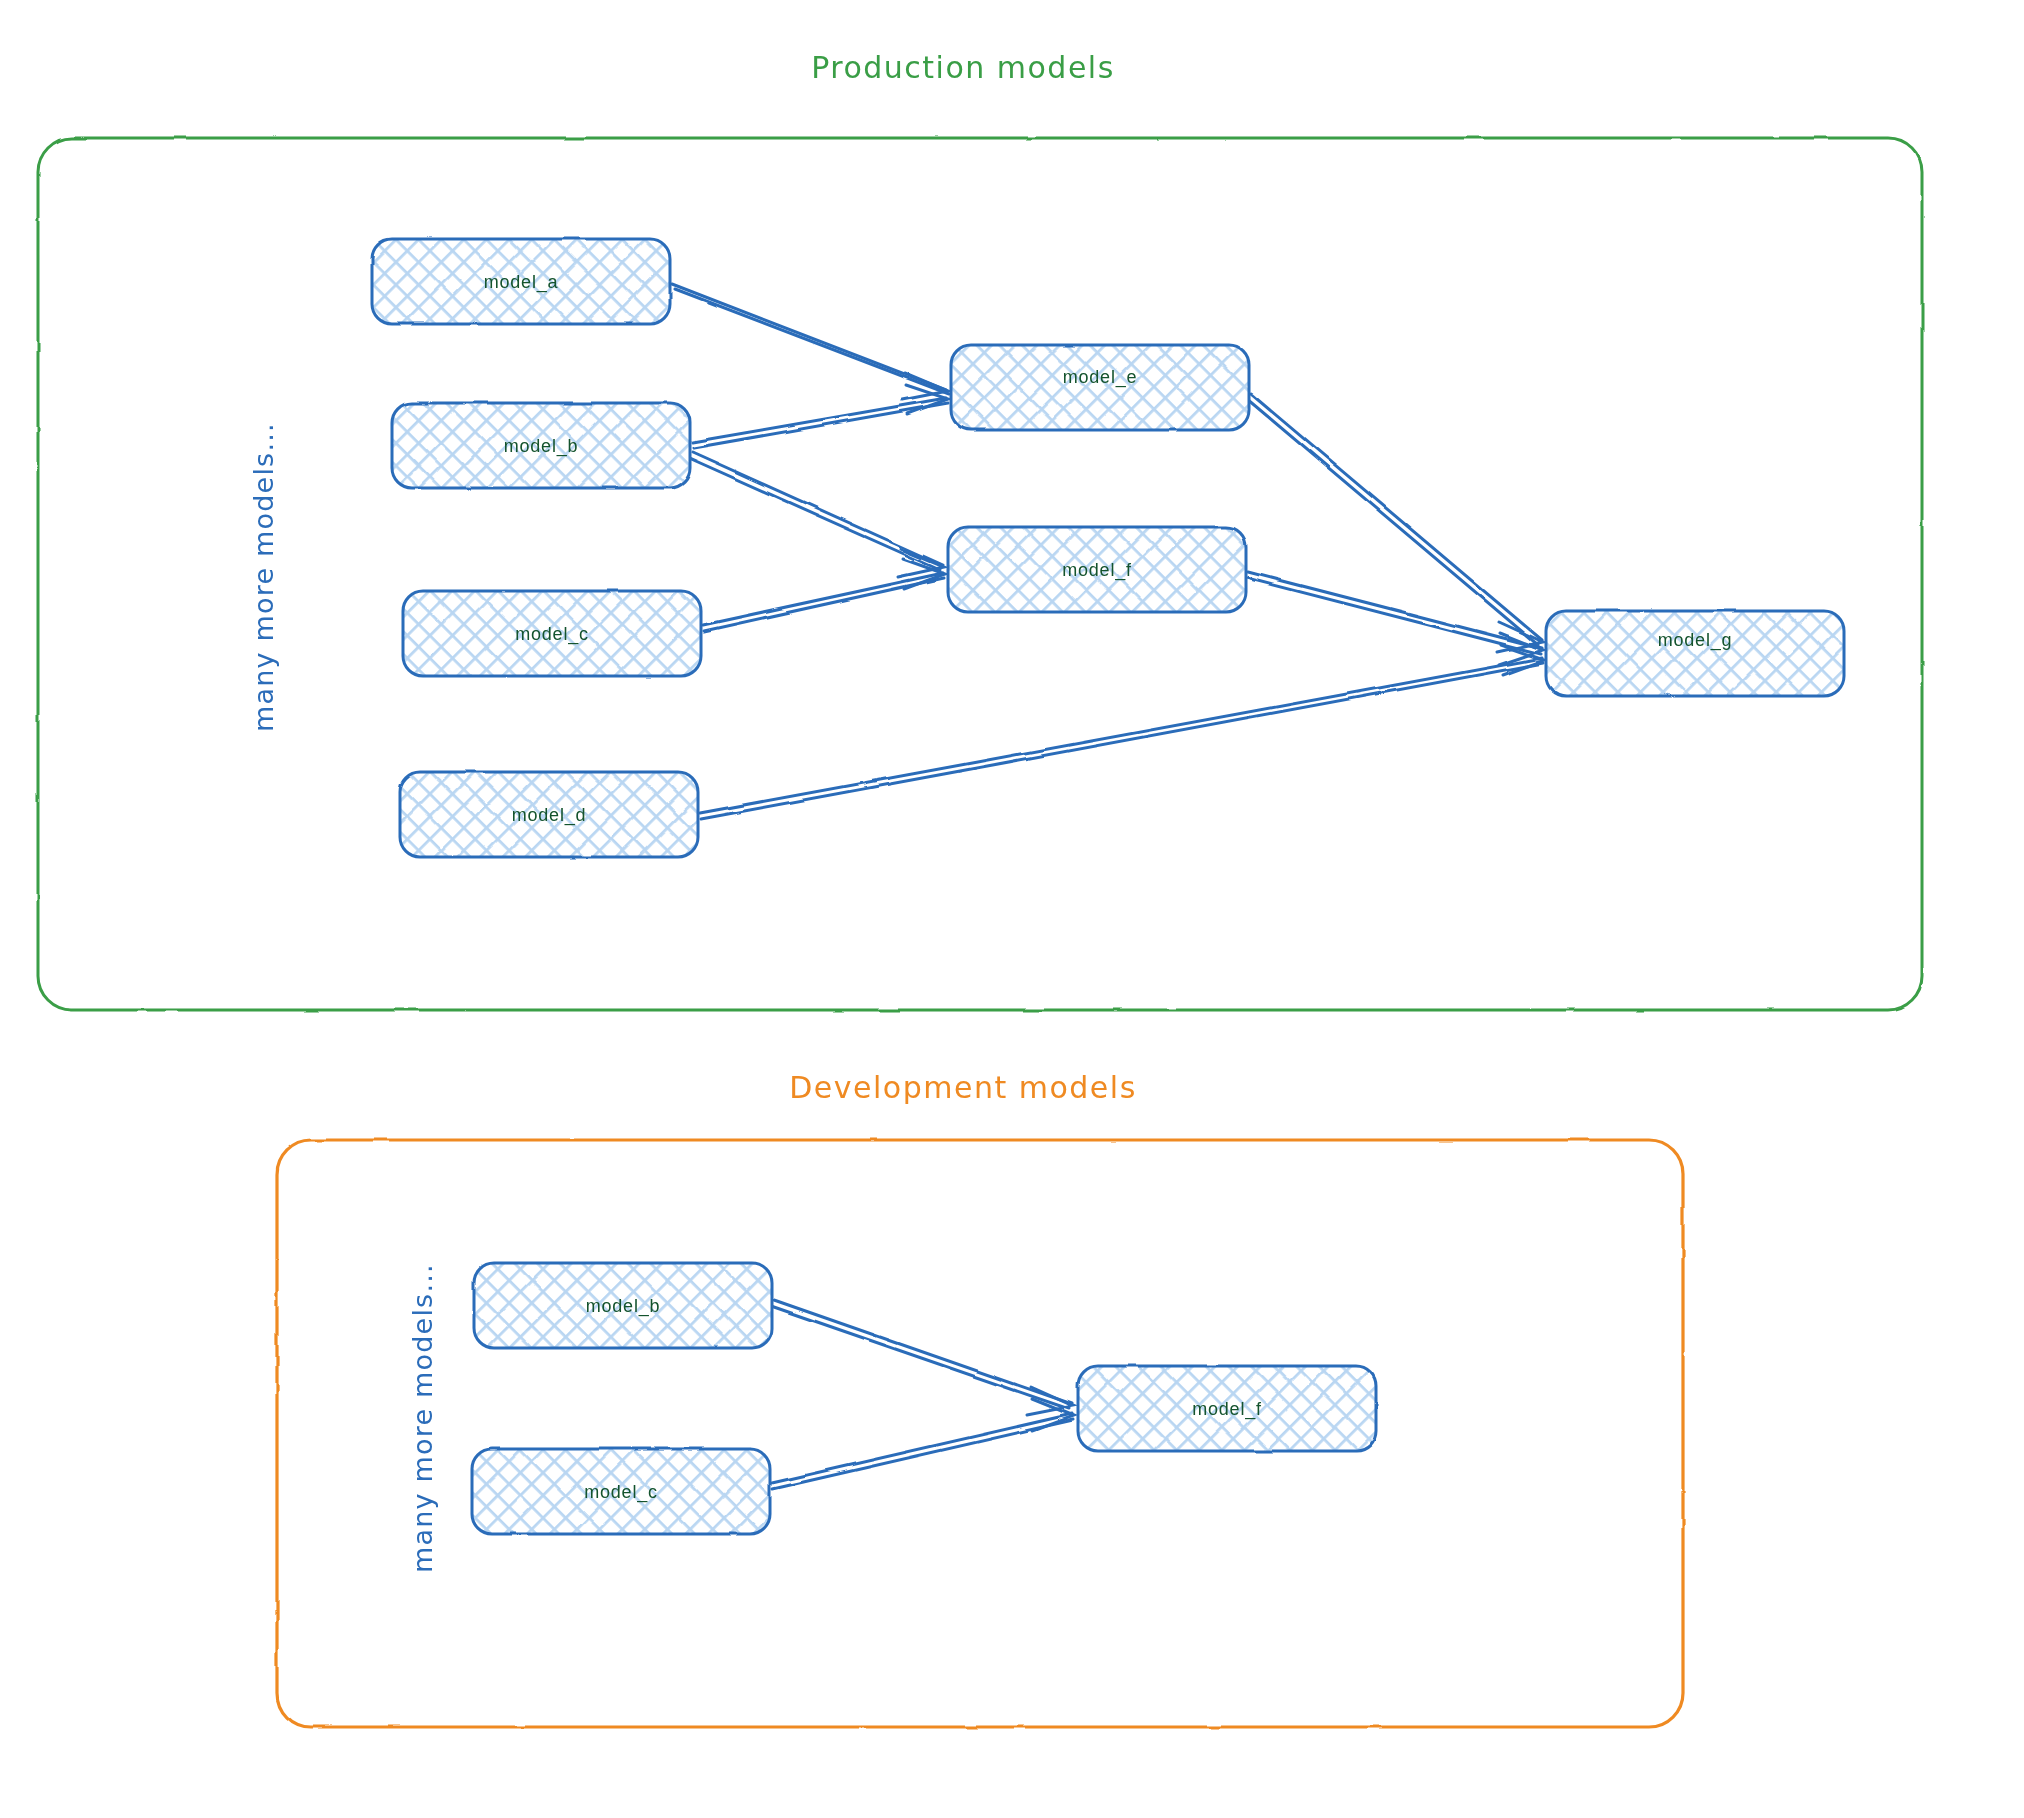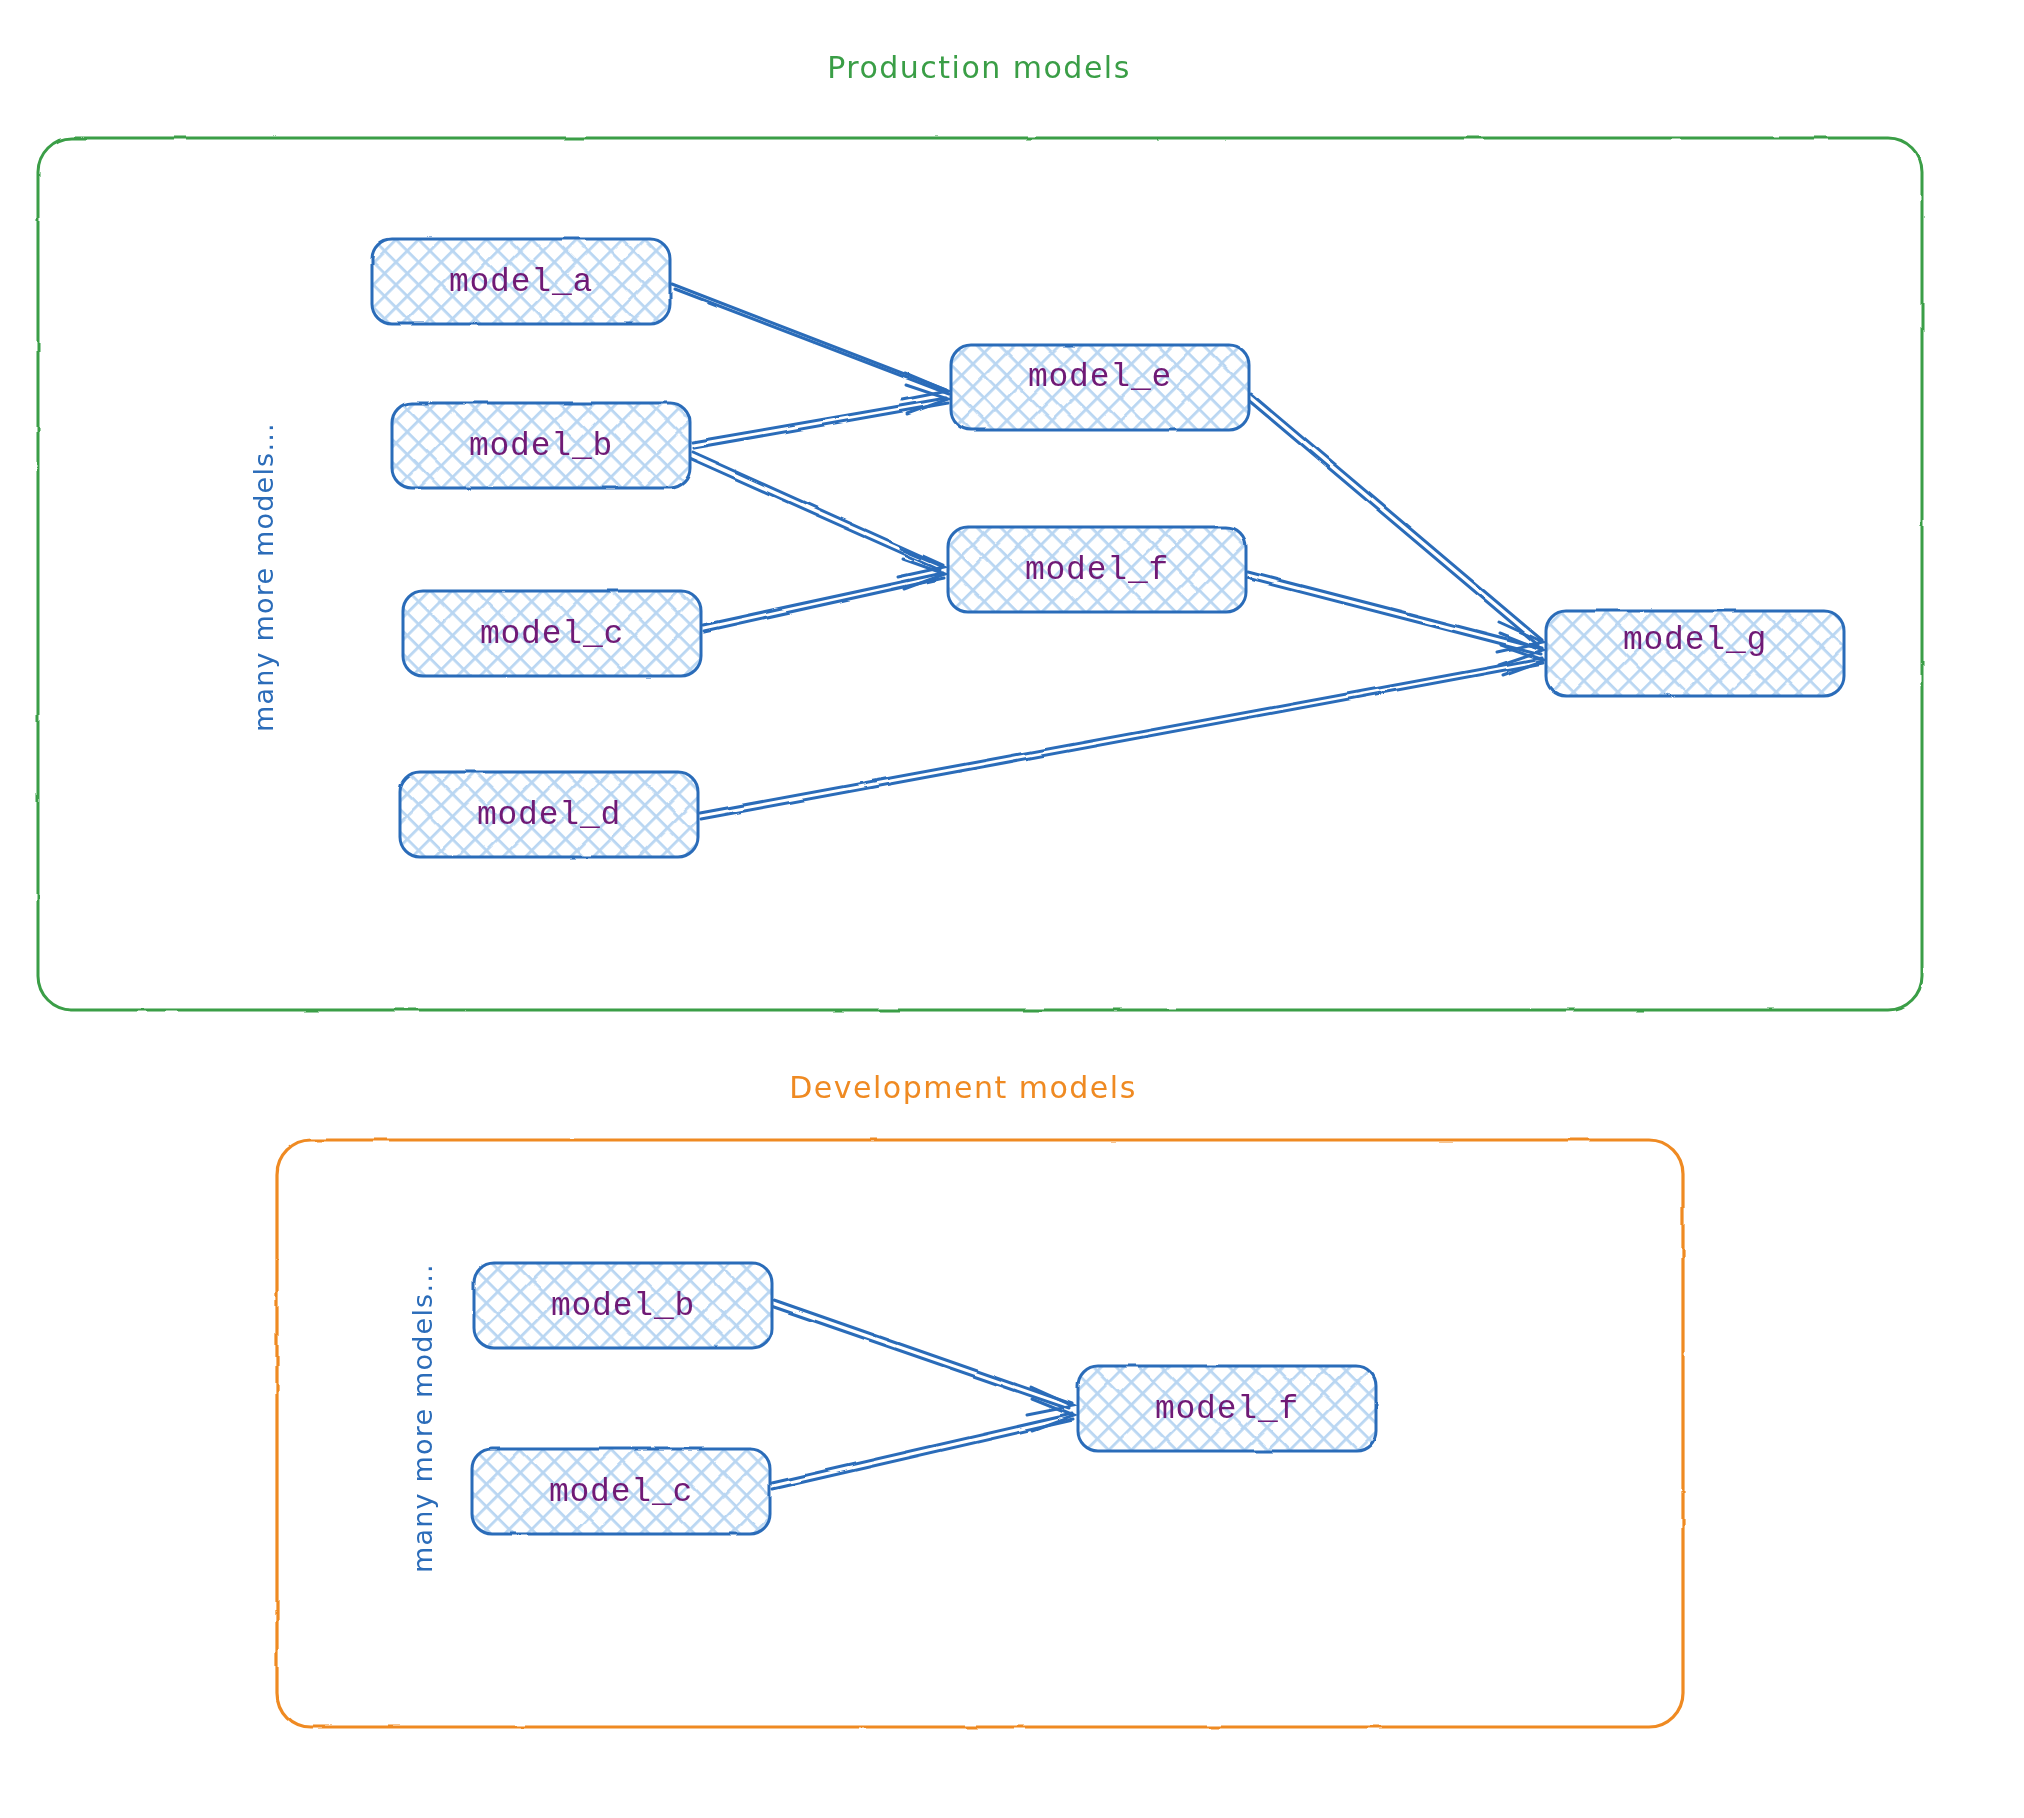--- a/index.html
+++ b/index.html
@@ -23,39 +23,39 @@
   }
 
   .group-title {
     position: absolute;
     font-family: "DejaVu Sans", sans-serif;
     font-size: 30px;
     letter-spacing: 1.5px;
     white-space: nowrap;
     transform: translateX(-50%);
   }
-  #prod-title { color: #3a9e46; left: 963px; top: 50px; margin-left: 16px; }
+  #prod-title { color: #3a9e46; left: 963px; top: 50px; }
   #dev-title  { color: #ef8a22; left: 963px; top: 1070px; text-align: center; }
 
   .vertical-label {
     position: absolute;
     font-family: "DejaVu Sans", sans-serif;
     font-size: 27px;
     color: #2b6cb9;
     letter-spacing: 1.2px;
     white-space: nowrap;
     transform-origin: 0 0;
     transform: rotate(-90deg);
   }
 
   .node-label {
     position: absolute;
-    font-family: Liberation Mono, monospace;
-    font-size: 33px;
-    color: #701a75;
+    font-family: Liberation Sans, sans-serif;
+    font-size: 18px;
+    color: #14532d;
     letter-spacing: 0.8px;
     white-space: nowrap;
     transform: translate(-50%, -50%);
     pointer-events: none;
   }
 </style>
 </head>
 <body>
 
 <svg id="canvas" viewBox="0 0 2024 1818" xmlns="http://www.w3.org/2000/svg">

